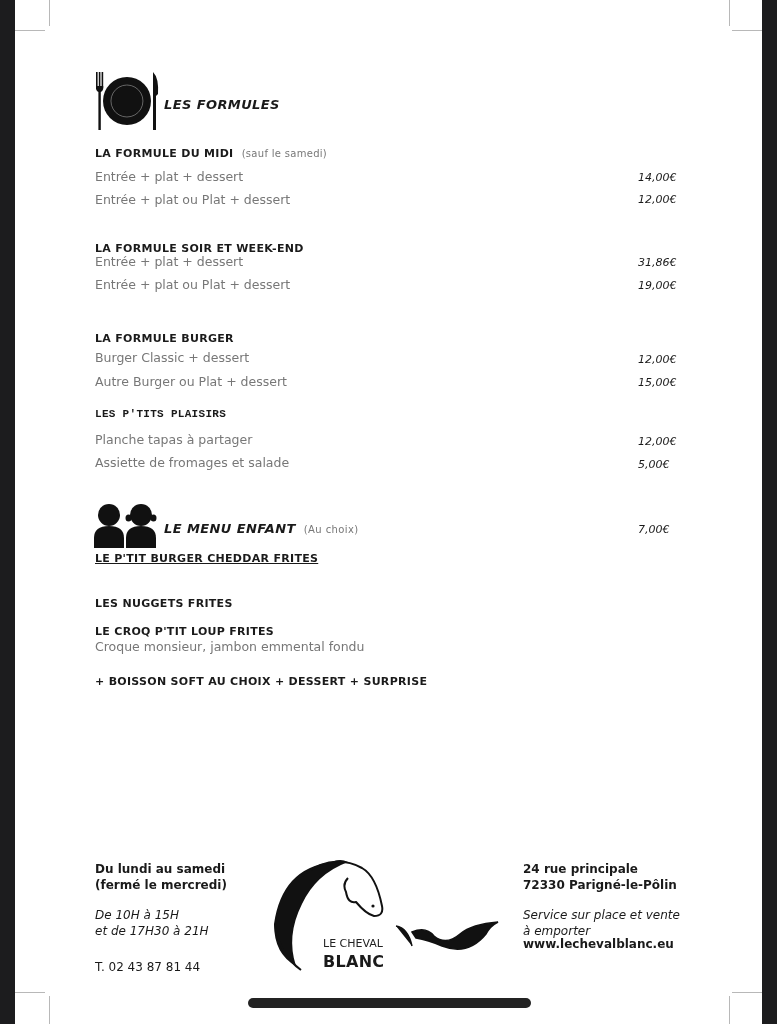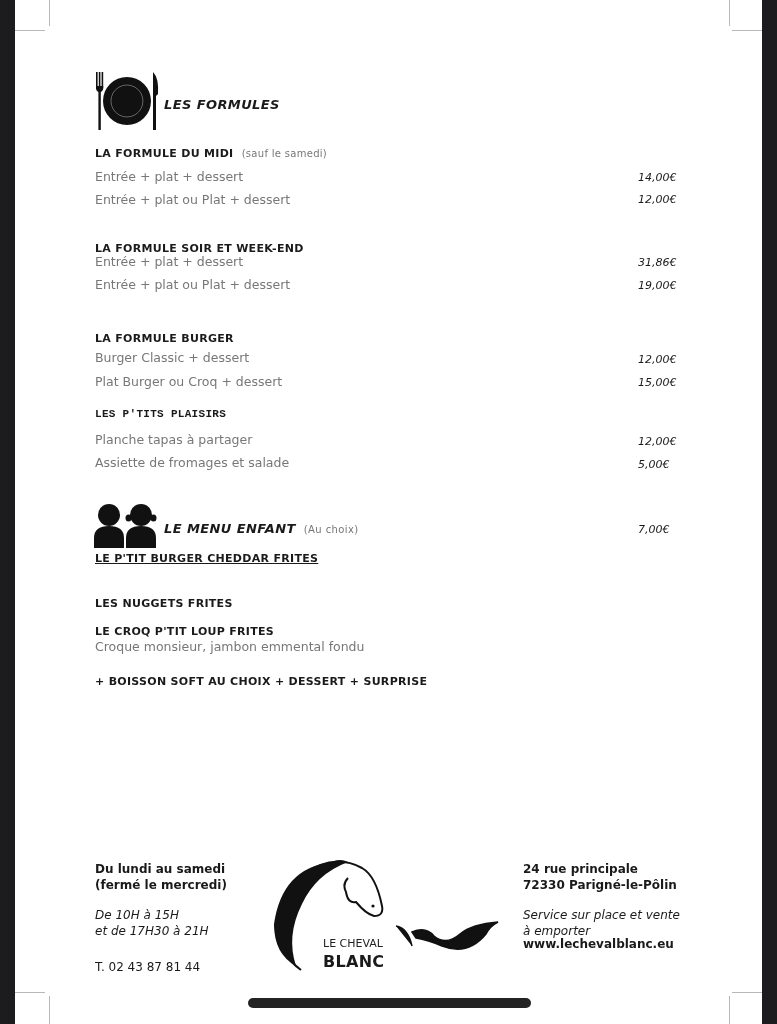--- a/index.html
+++ b/index.html
@@ -74,21 +74,21 @@
 
 <div class="group-h comic" style="top:242px;">La formule soir et week-end</div>
 <div class="item light" style="top:254px;">Entrée + plat + dessert</div>
 <div class="price" style="left:638px;top:256px;">31,86€</div>
 <div class="item light" style="top:277px;">Entrée + plat ou Plat + dessert</div>
 <div class="price" style="left:638px;top:279px;">19,00€</div>
 
 <div class="group-h comic" style="top:332px;">La formule burger</div>
 <div class="item light" style="top:350px;">Burger Classic + dessert</div>
 <div class="price" style="left:638px;top:353px;">12,00€</div>
-<div class="item light" style="top:374px;">Plat Burger ou Croq + dessert</div>
+<div class="item light" style="top:374px;">Autre Burger ou Plat + dessert</div>
 <div class="price" style="left:638px;top:376px;">15,00€</div>
 
 <div class="group-h comic" style="top:408px;font-family:Liberation Mono, monospace;">Les p'tits plaisirs</div>
 <div class="item light" style="top:432px;">Planche tapas à partager</div>
 <div class="price" style="left:638px;top:435px;">12,00€</div>
 <div class="item light" style="top:455px;">Assiette de fromages et salade</div>
 <div class="price" style="left:638px;top:458px;">5,00€</div>
 
 <svg class="abs" style="left:93px;top:502px;" width="66" height="46" viewBox="0 0 66 46">
   <circle cx="16" cy="13" r="11" fill="#111"></circle>

